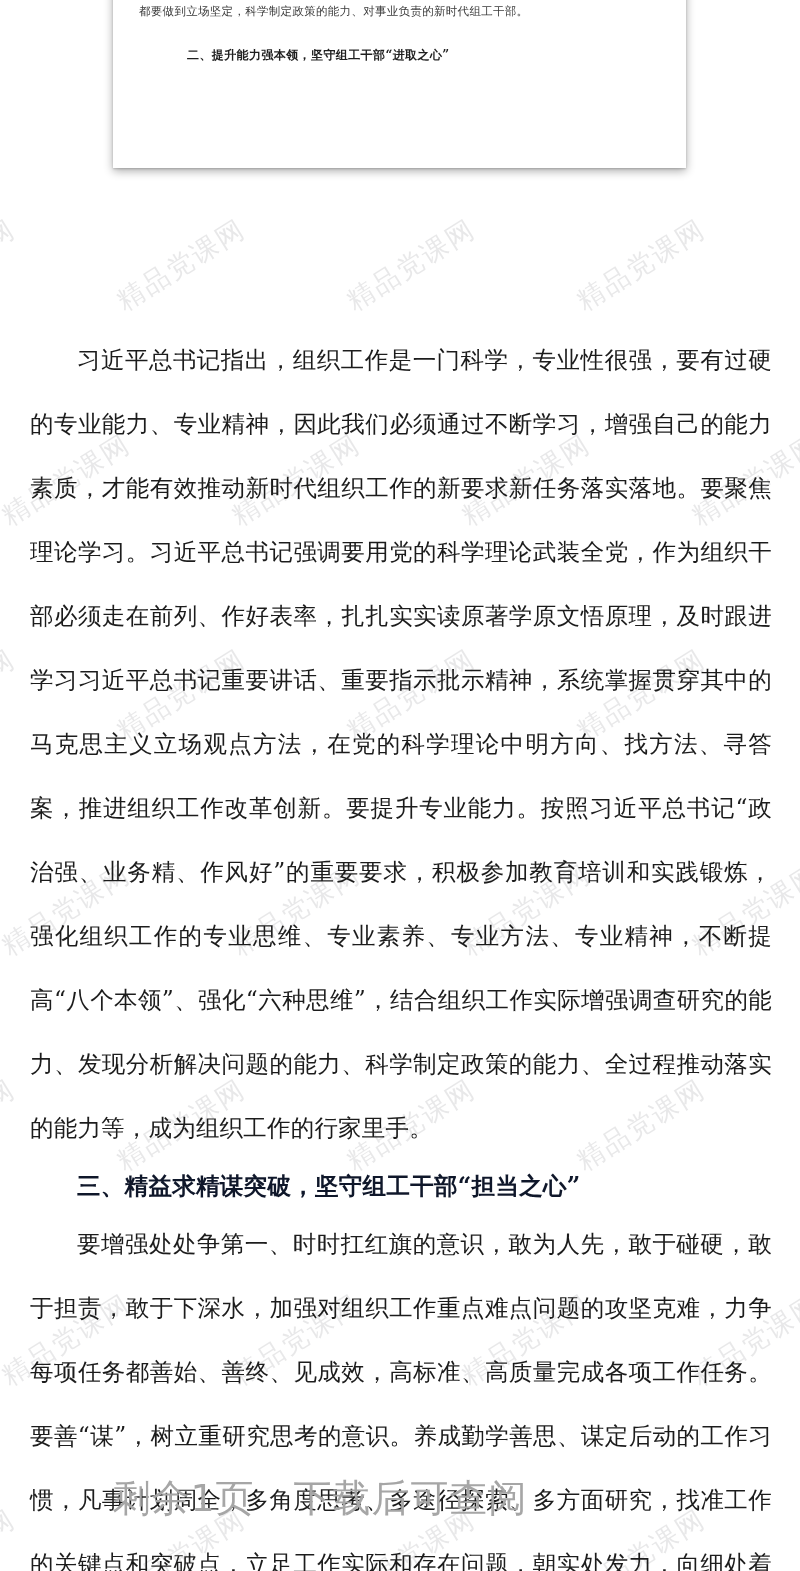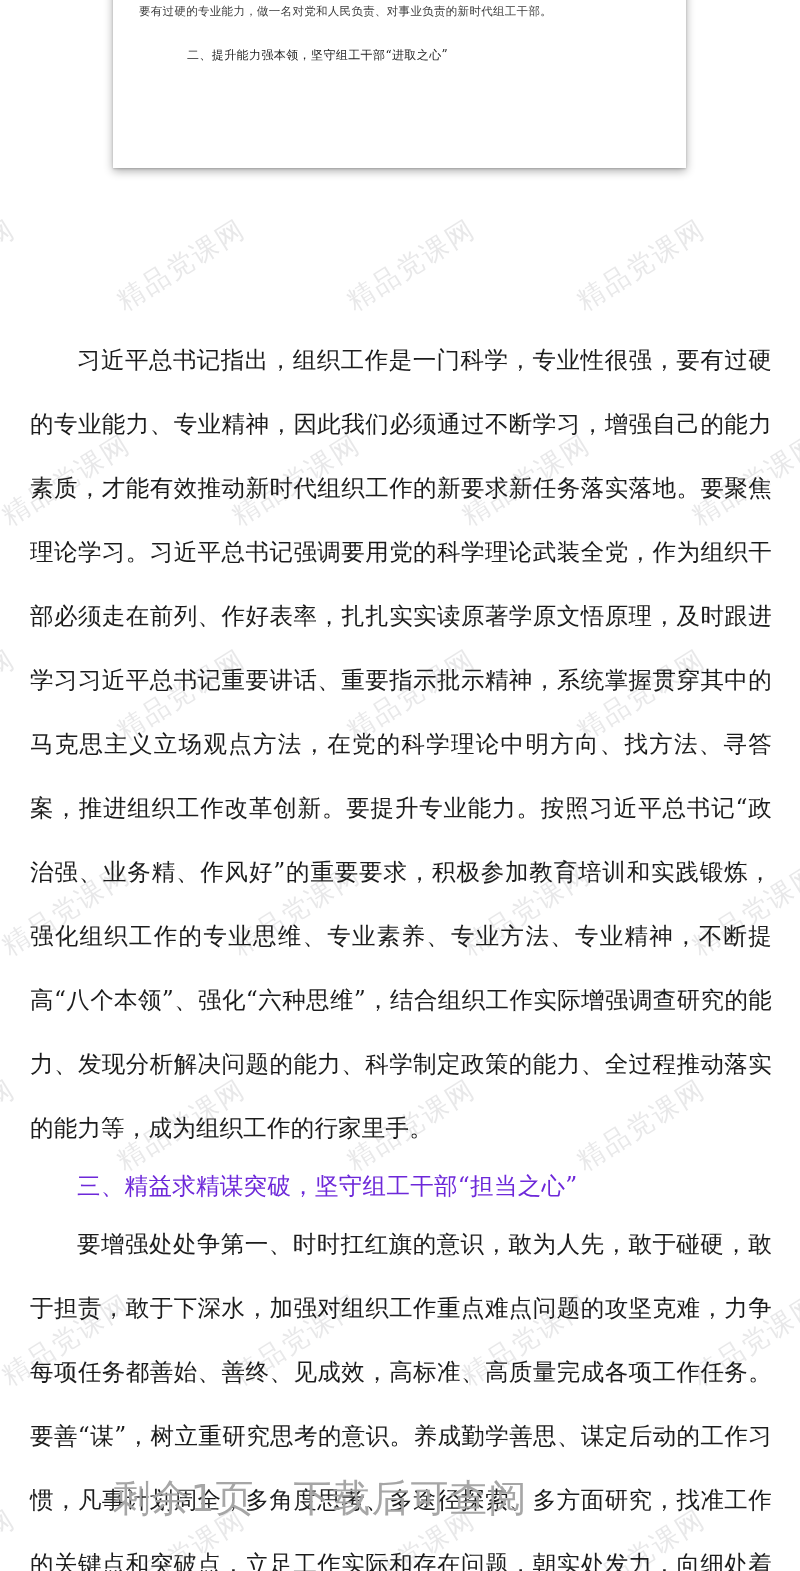--- a/index.html
+++ b/index.html
@@ -34,21 +34,21 @@
     font-size: 11.5px;
     line-height: 22px;
     color: #3b3b3b;
     letter-spacing: 0.3px;
     white-space: nowrap;
   }
   .card-heading {
     font-size: 12px;
     line-height: 22px;
     color: #1f1f1f;
-    font-weight: 400;
+    font-weight: 700;
     letter-spacing: 0.4px;
     margin-top: 22px;
     text-indent: 48px;
     white-space: nowrap;
   }
 
   
   .doc-body {
     position: absolute;
     left: 0;
@@ -92,22 +92,22 @@
     color: #1c1c1c;
     text-align: justify;
     text-justify: inter-ideograph;
     text-indent: 47px;
     margin: 0;
     letter-spacing: 0.2px;
   }
   .section-heading {
     font-size: 23.5px;
     line-height: 52px;
-    color: #6d28d9;
-    font-weight: 400;
+    color: #0f172a;
+    font-weight: 700;
     text-indent: 47px;
     margin: 0;
     letter-spacing: 0.3px;
   }
 
   
   .footer-notice {
     position: absolute;
     left: 0;
     top: 1473px;
@@ -117,21 +117,21 @@
     font-size: 38px;
     color: #a6a6a6;
     letter-spacing: 1px;
     z-index: 4;
   }
 </style>
 </head>
 <body>
 
 <div class="page-card">
-  <div class="card-line">要有过硬的专业能力，做一名对党和人民负责、对事业负责的新时代组工干部。</div>
+  <div class="card-line">都要做到立场坚定，科学制定政策的能力、对事业负责的新时代组工干部。</div>
   <div class="card-heading">二、提升能力强本领，坚守组工干部“进取之心”</div>
 </div>
 
 <div class="doc-body">
 
   <div class="watermark-layer">
       <div class="wm" style="left: 20px; top: 0px; transform: rotate(-32deg);">精品党课网</div>
       <div class="wm" style="left: 250px; top: 0px; transform: rotate(-32deg);">精品党课网</div>
       <div class="wm" style="left: 480px; top: 0px; transform: rotate(-32deg);">精品党课网</div>
       <div class="wm" style="left: 710px; top: 0px; transform: rotate(-32deg);">精品党课网</div>

